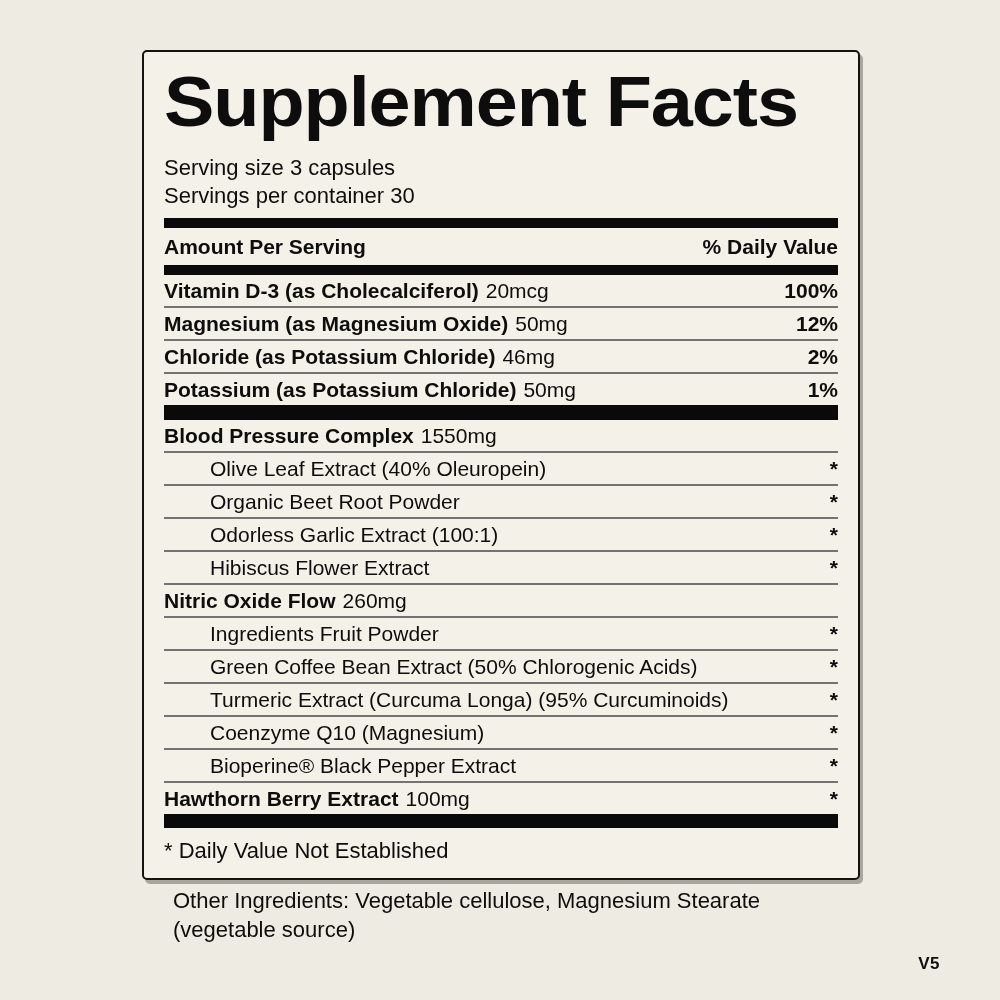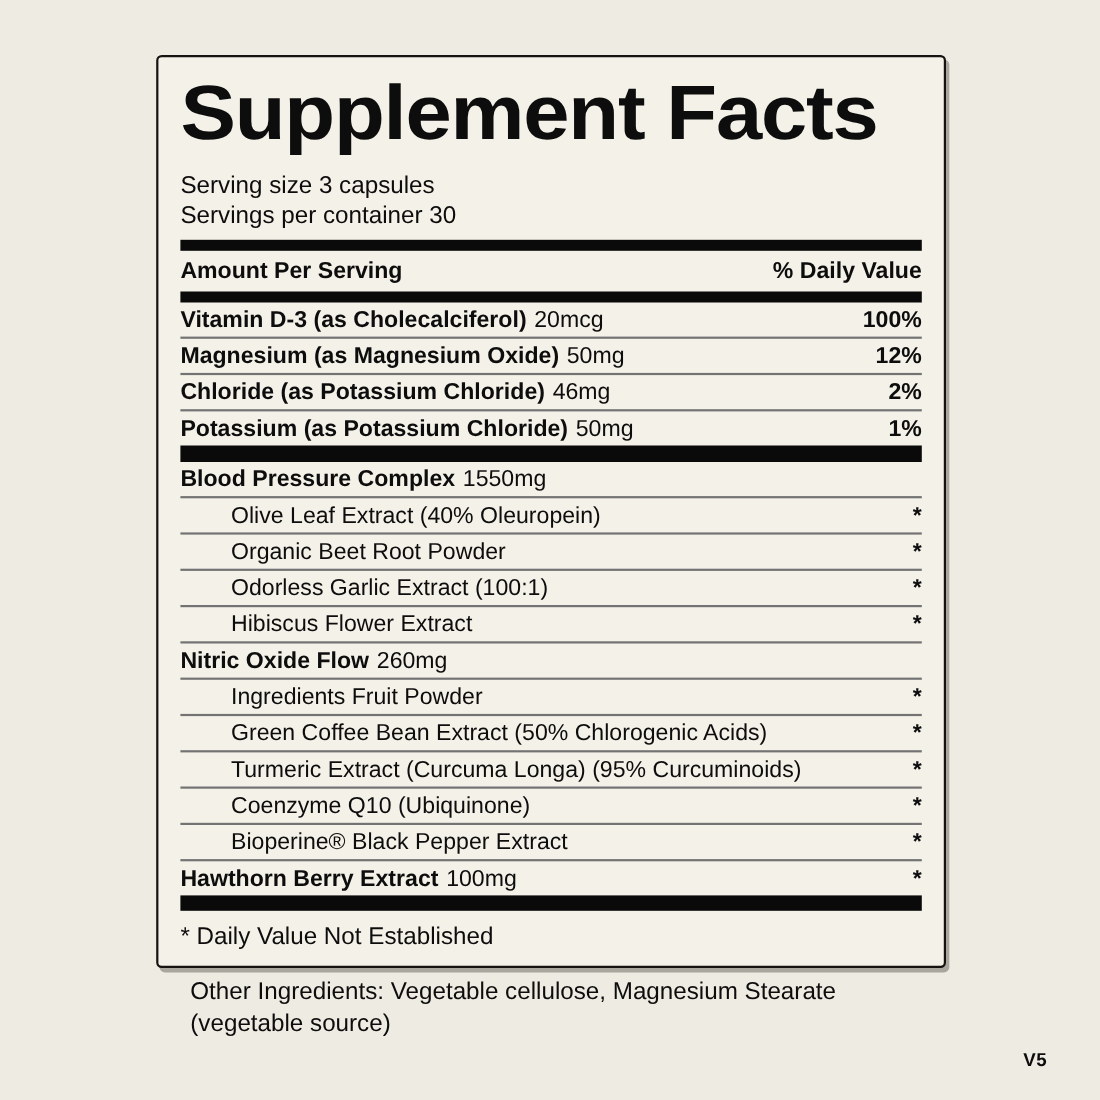--- a/index.html
+++ b/index.html
@@ -64,21 +64,21 @@
   }
   .other-ing{
     position:absolute;
     left:173px;top:886px;
     width:650px;
     font-size:22px;
     line-height:29px;
   }
   .version-tag{
     position:absolute;
-    right:48px;top:954px;
+    right:60px;top:954px;
     font-size:17px;
     font-weight:bold;
     letter-spacing:0.5px;
   }
 </style>
 </head>
 <body>
 
 <div class="page">
 
@@ -148,21 +148,21 @@
     </div>
     <div class="row sub sep">
       <span class="rt"><span>Green Coffee Bean Extract (50% Chlorogenic Acids)</span></span>
       <span class="dv">*</span>
     </div>
     <div class="row sub sep">
       <span class="rt"><span>Turmeric Extract (Curcuma Longa) (95% Curcuminoids)</span></span>
       <span class="dv">*</span>
     </div>
     <div class="row sub sep">
-      <span class="rt"><span>Coenzyme Q10 (Ubiquinone)</span></span>
+      <span class="rt"><span>Coenzyme Q10 (Magnesium)</span></span>
       <span class="dv">*</span>
     </div>
     <div class="row sub sep">
       <span class="rt"><span>Bioperine® Black Pepper Extract</span></span>
       <span class="dv">*</span>
     </div>
 
     <div class="row group">
       <span class="rt"><b>Hawthorn Berry Extract</b><span class="amt">100mg</span></span>
       <span class="dv">*</span>

